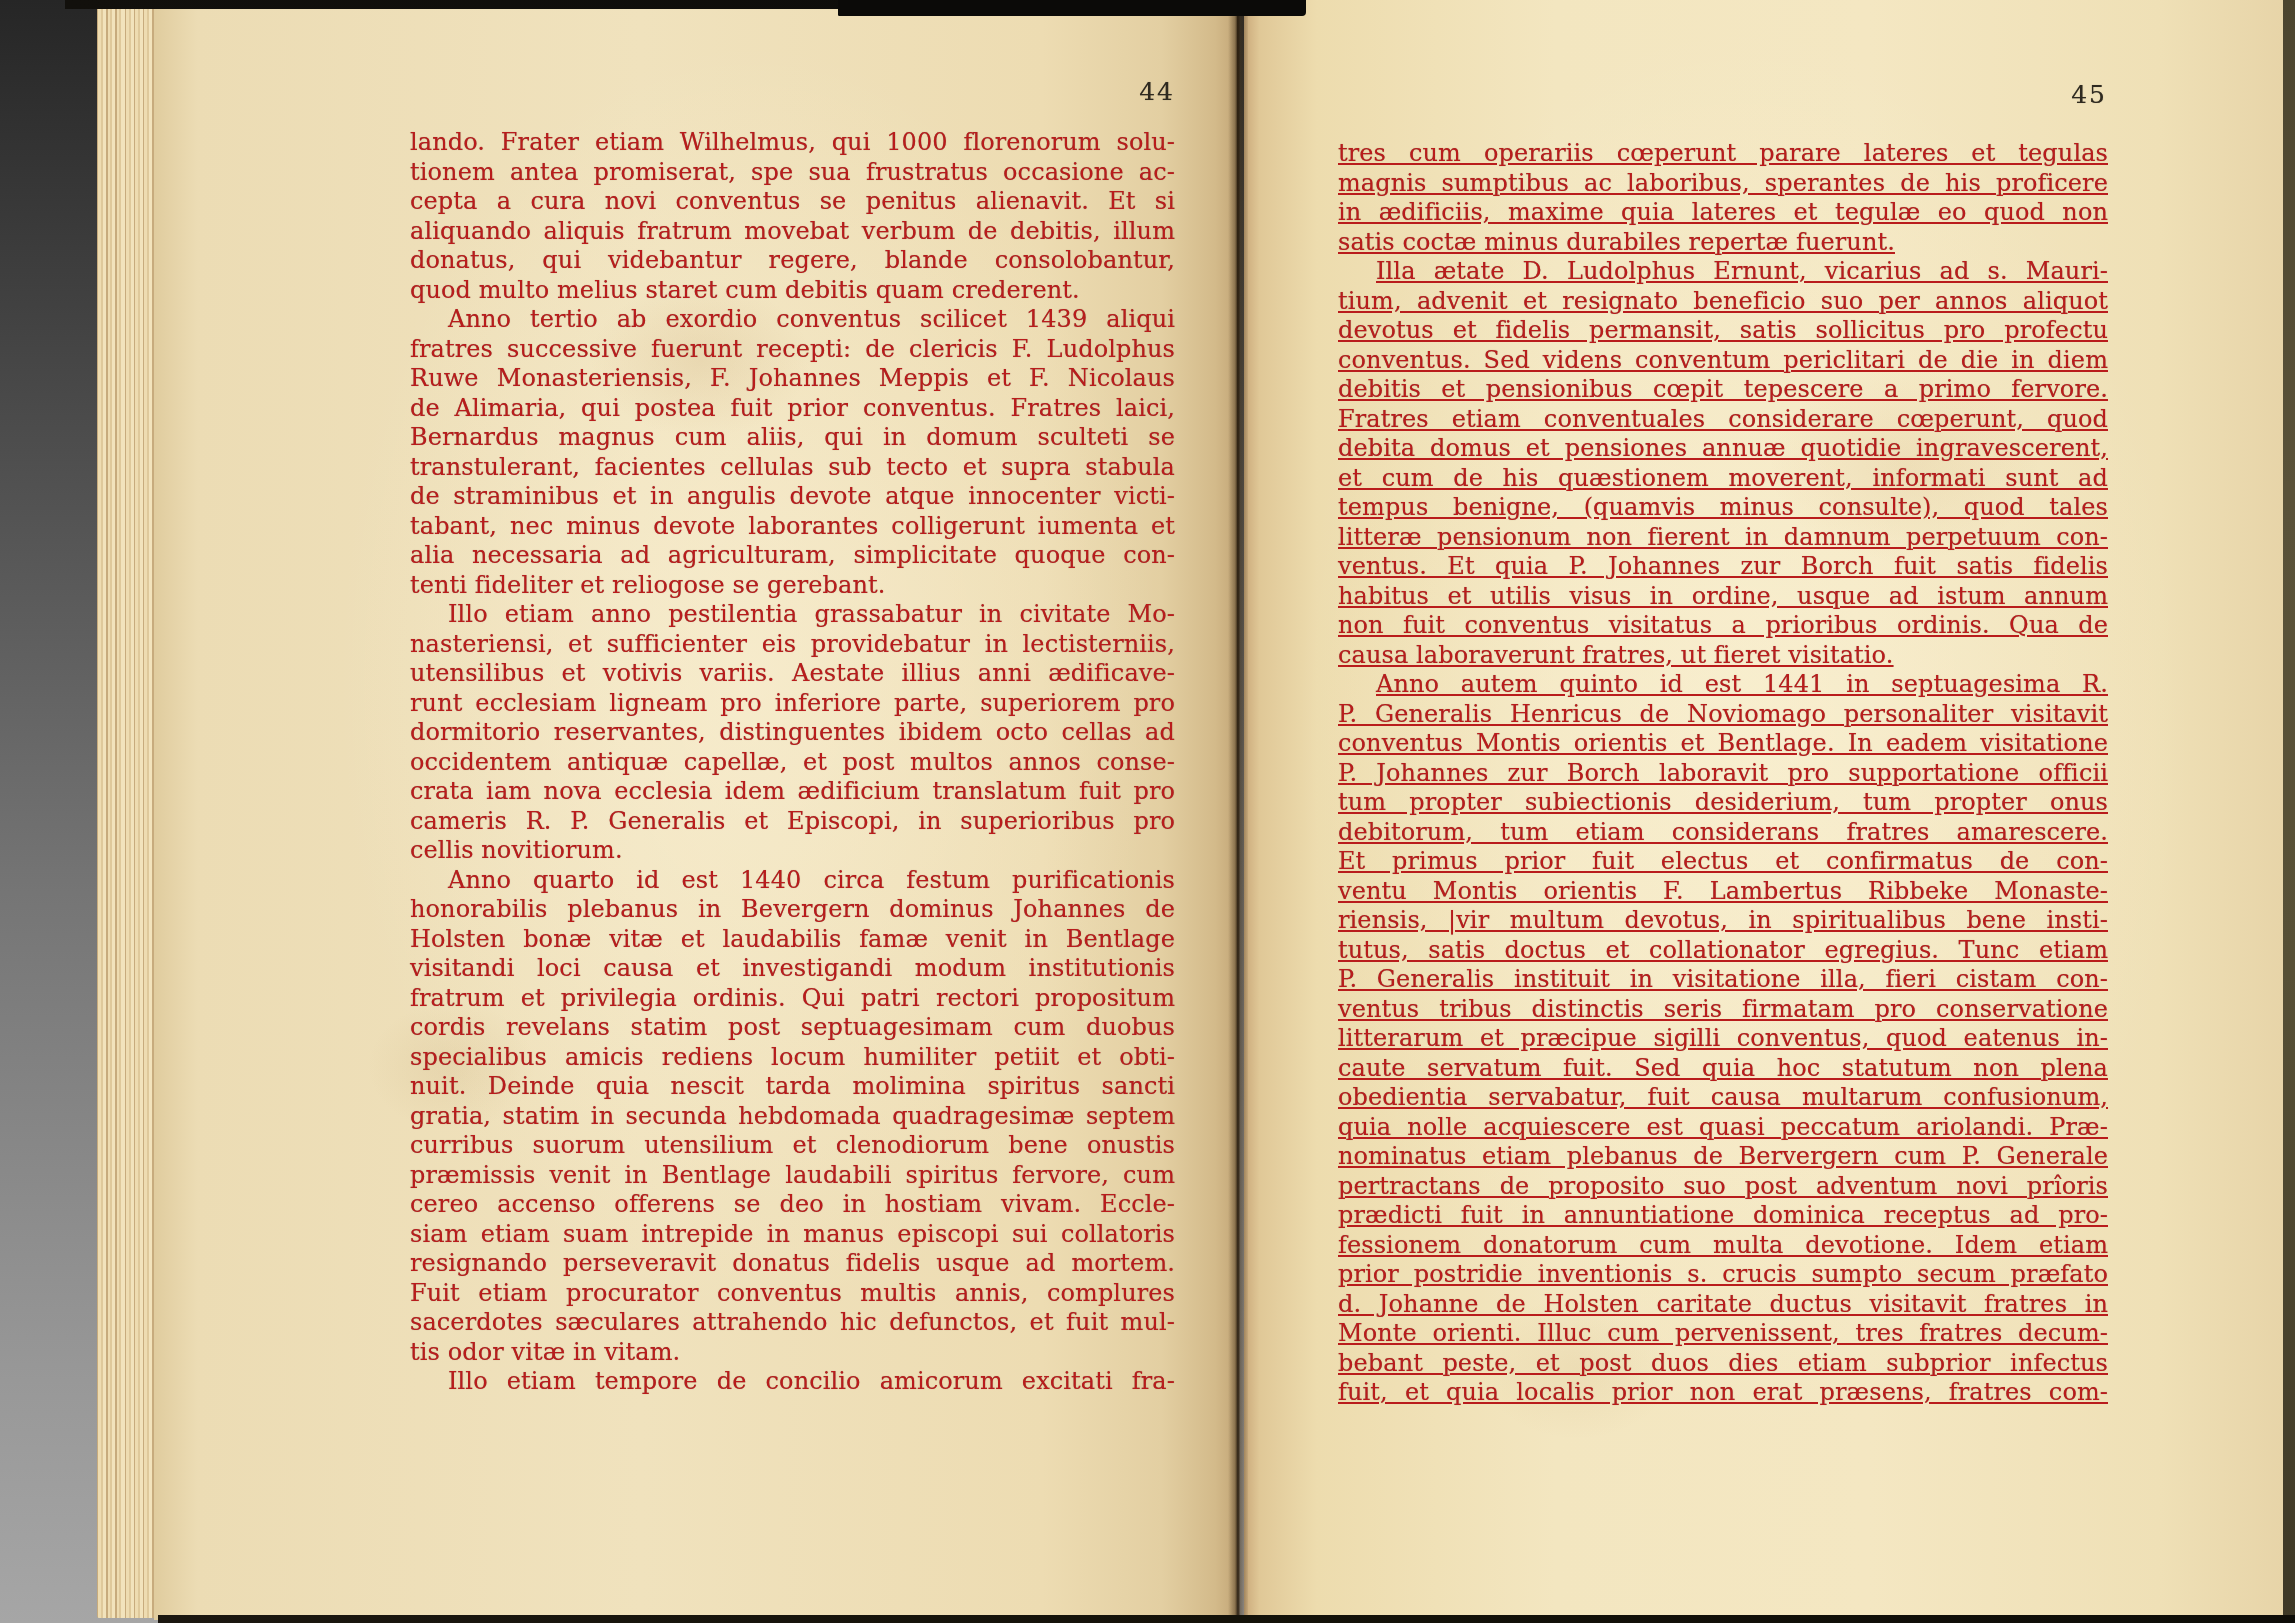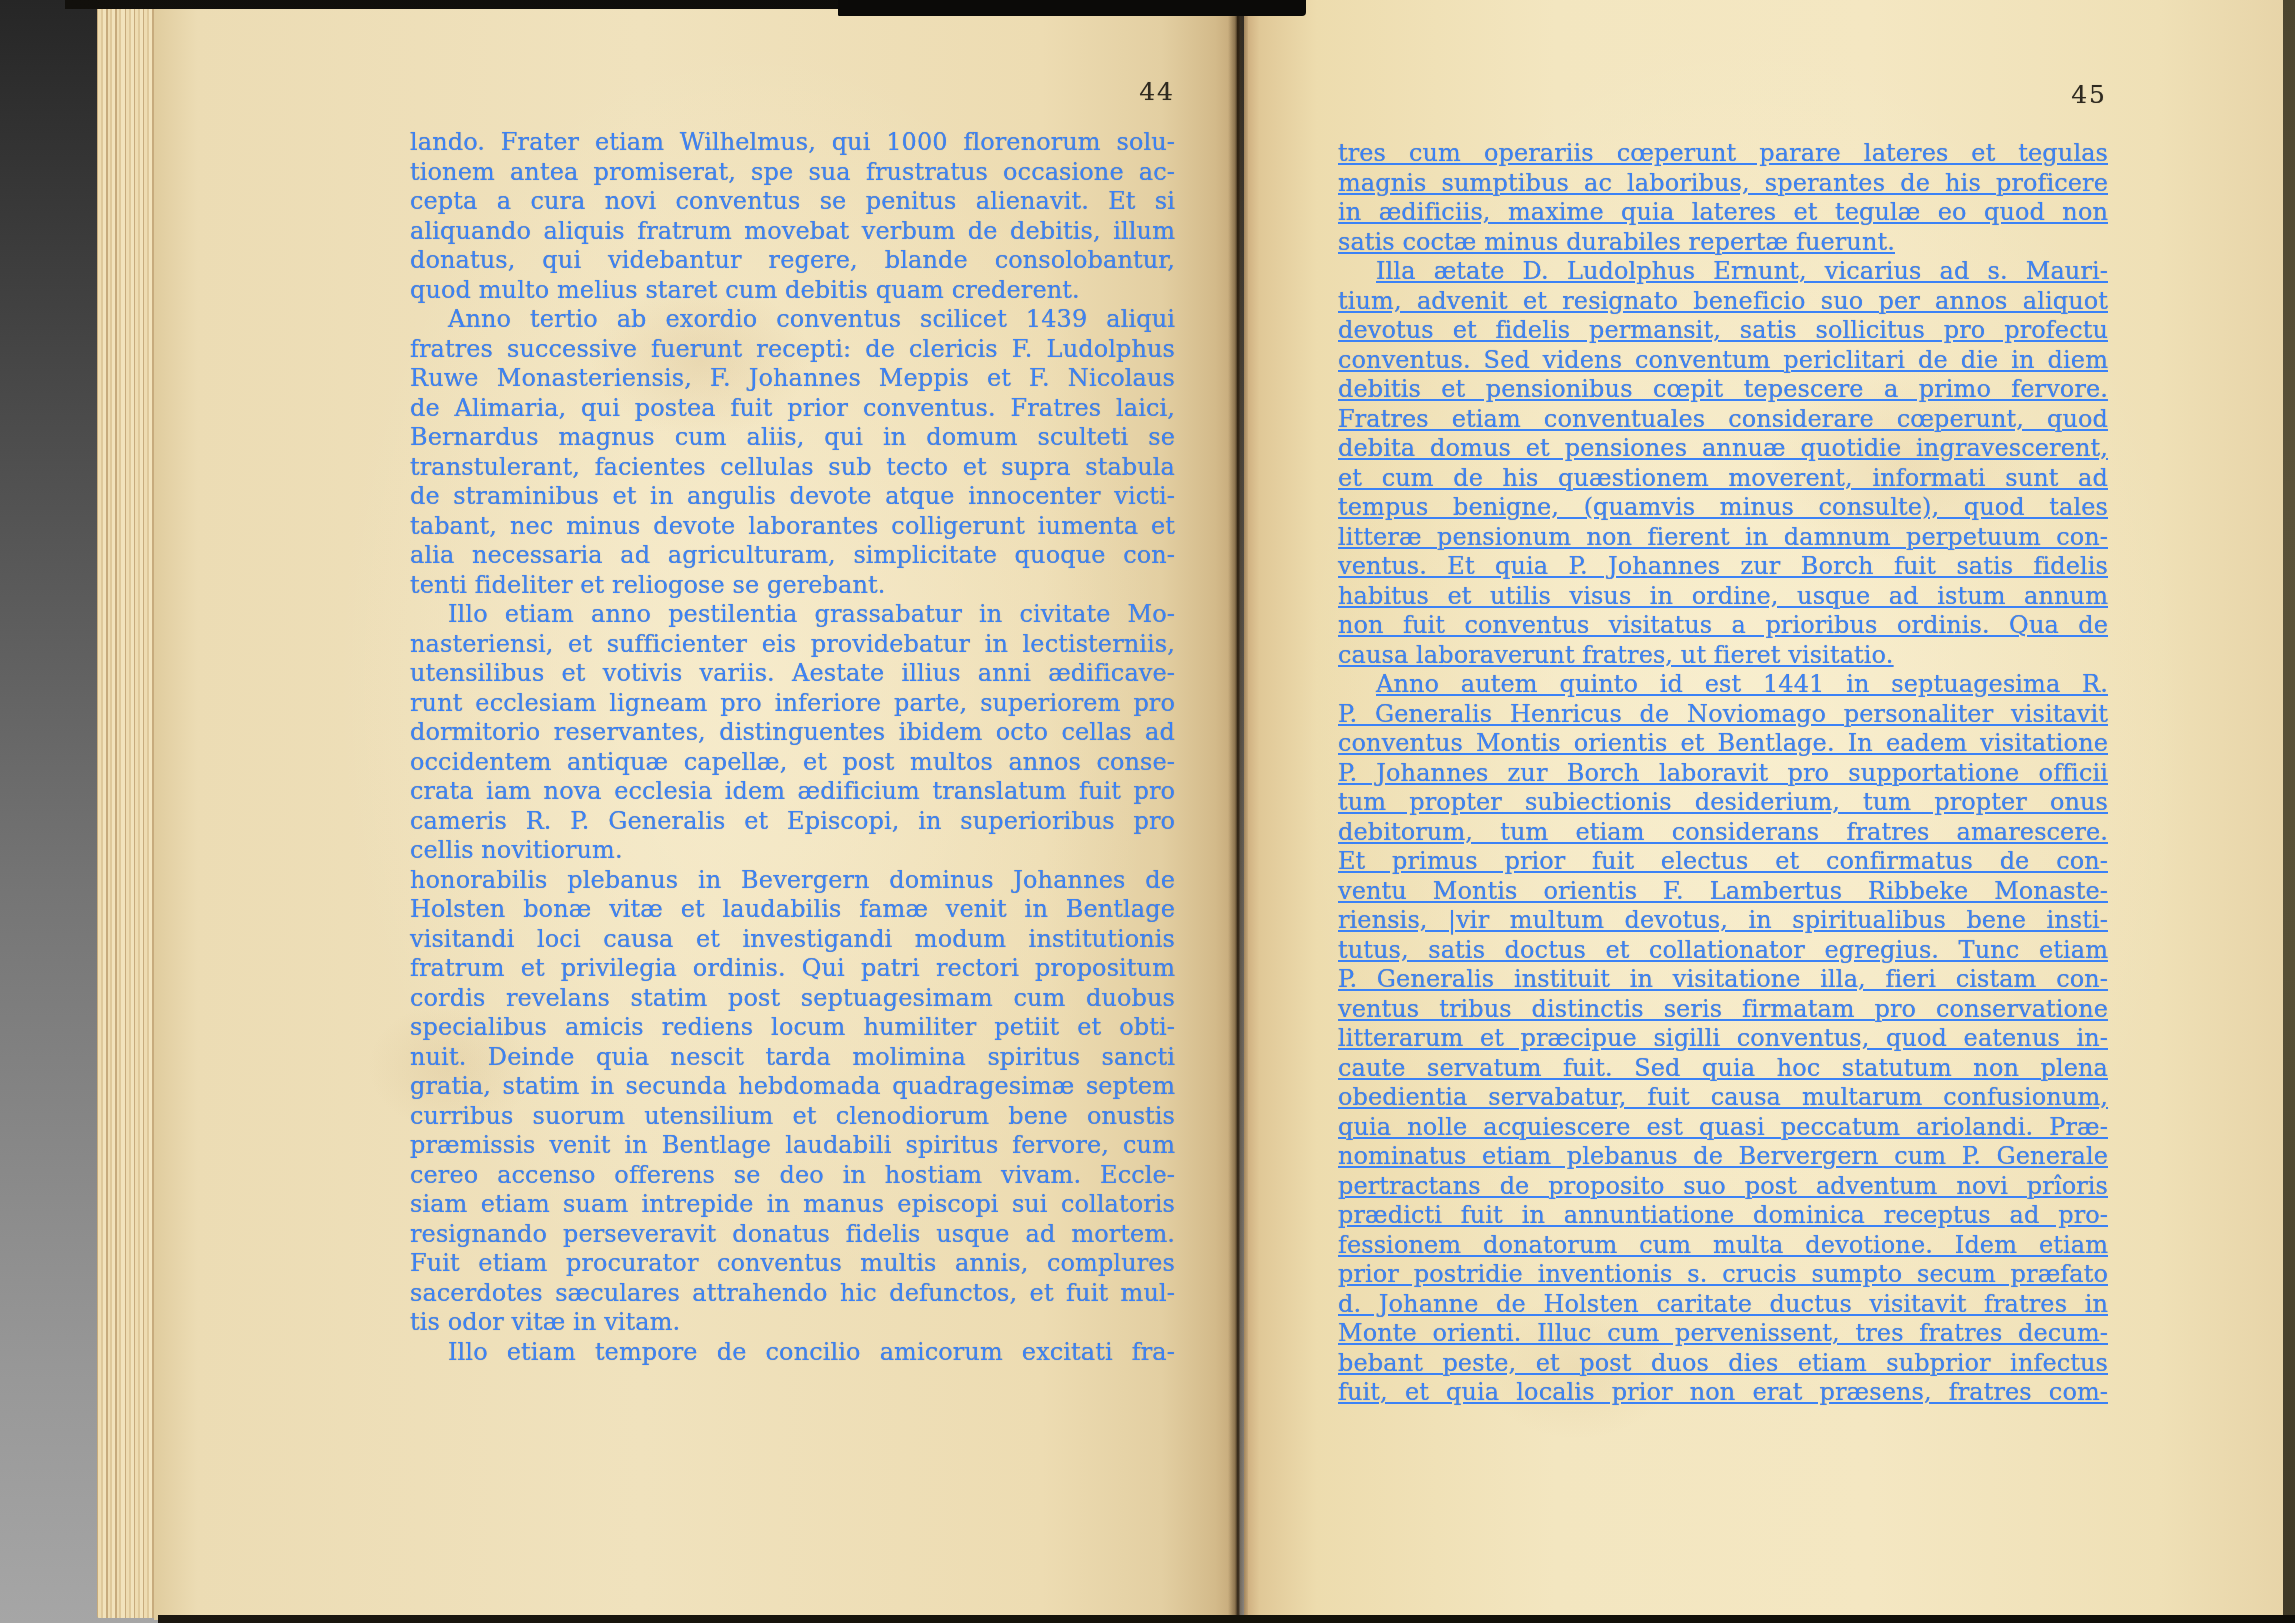--- a/index.html
+++ b/index.html
@@ -107,21 +107,21 @@
     text-align: right;
     letter-spacing: 2px;
     text-shadow: 0 0 0.7px rgba(47,42,32,0.55);
   }
   .pn-left  { left: 410px;  top: 77px; width: 765px; }
   .pn-right { left: 1337px; top: 80px; width: 770px; }
 
   .text-column {
     font-size: 24px;
     line-height: 29.5px;
-    color: #3b82f6;
+    color: #b91c1c;
     text-shadow: 0 0 0.7px rgba(46,41,32,0.5);
     letter-spacing: 0.1px;
   }
   .col-left  { left: 410px;  top: 128px; width: 765px; }
   .col-right { left: 1338px; top: 139px; width: 770px; text-decoration: underline; }
 
   .line {
     text-align: justify;
     text-align-last: justify;
     height: 29.5px;
@@ -174,20 +174,21 @@
     <div class="line par-end">tenti fideliter et reliogose se gerebant.</div>
     <div class="line indent">Illo etiam anno pestilentia grassabatur in civitate Mo-</div>
     <div class="line">nasteriensi, et sufficienter eis providebatur in lectisterniis,</div>
     <div class="line">utensilibus et votivis variis.  Aestate illius anni ædificave-</div>
     <div class="line">runt ecclesiam ligneam pro inferiore parte, superiorem pro</div>
     <div class="line">dormitorio reservantes, distinguentes ibidem octo cellas ad</div>
     <div class="line">occidentem antiquæ capellæ, et post multos annos conse-</div>
     <div class="line">crata iam nova ecclesia idem ædificium translatum fuit pro</div>
     <div class="line">cameris R. P. Generalis et Episcopi, in superioribus pro</div>
     <div class="line par-end">cellis novitiorum.</div>
+    <div class="line indent">Anno quarto id est 1440 circa festum purificationis</div>
     <div class="line">honorabilis plebanus in Bevergern dominus Johannes de</div>
     <div class="line">Holsten bonæ vitæ et laudabilis famæ venit in Bentlage</div>
     <div class="line">visitandi loci causa et investigandi modum institutionis</div>
     <div class="line">fratrum et privilegia ordinis.  Qui patri rectori propositum</div>
     <div class="line">cordis revelans statim post septuagesimam cum duobus</div>
     <div class="line">specialibus amicis rediens locum humiliter petiit et obti-</div>
     <div class="line">nuit.  Deinde quia nescit tarda molimina spiritus sancti</div>
     <div class="line">gratia, statim in secunda hebdomada quadragesimæ septem</div>
     <div class="line">curribus suorum utensilium et clenodiorum bene onustis</div>
     <div class="line">præmissis venit in Bentlage laudabili spiritus fervore, cum</div>

